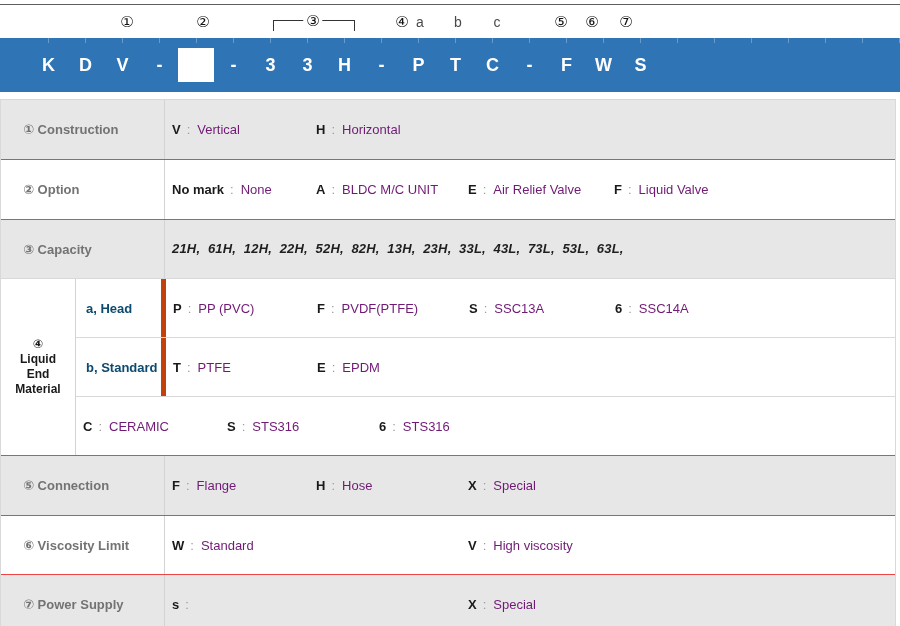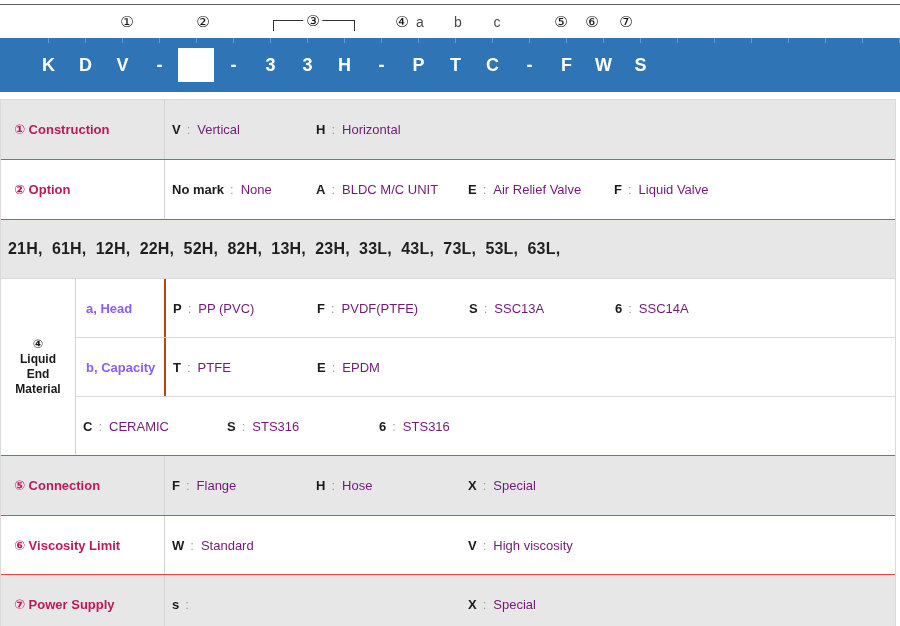--- a/index.html
+++ b/index.html
@@ -34,49 +34,49 @@
   
   .tbl{
     position:absolute;left:0;top:99px;width:894px;
     border:1px solid #d9d9d9;background:#fff;
   }
   .row{display:flex;border-top:1px solid #ef4444;}
   .row:first-child{border-top:none;}
   .row.gray{background:#e7e7e7;}
   .lbl{
     width:164px;flex:0 0 164px;border-right:1px solid #d3d3d3;
-    display:flex;align-items:center;padding-left:13px;box-sizing:border-box;
-    font-size:13px;font-weight:600;color:#be185d;
+    display:flex;align-items:center;padding-left:22px;box-sizing:border-box;
+    font-size:13px;font-weight:600;color:#737373;
   }
   .opts{
     flex:1;display:grid;grid-template-columns:144px 152px 146px 1fr;
     align-items:center;padding-left:7px;
   }
   .h59{height:59px;}.h58{height:58px;}
   .cell{display:flex;align-items:baseline;font-size:13px;white-space:nowrap;}
   .cell .code{font-weight:700;color:#1a1a1a;}
   .cell .colon{color:#9b9b9b;margin:0 7px 0 6px;}
   .cell .val{font-weight:400;color:#701a75;}
   .col3{grid-column:3;}
   .cap{display:flex;flex-direction:column;justify-content:center;padding-left:7px;flex:1;}
-  .cap span{white-space:pre;font-size:16px;font-weight:600;color:#1f1f1f;line-height:18px;letter-spacing:.2px;}
+  .cap span{white-space:pre;font-size:13px;font-weight:600;color:#1f1f1f;line-height:18px;letter-spacing:.2px;font-style:italic;}
   
   .liquid{display:flex;border-top:1px solid #d9d9d9;}
   .liq-first{
     width:74px;flex:0 0 74px;border-right:1px solid #d3d3d3;
     display:flex;flex-direction:column;align-items:center;justify-content:center;
     font-size:12px;font-weight:600;line-height:15px;text-align:center;color:#1a1a1a;
   }
   .liq-right{flex:1;display:flex;flex-direction:column;}
   .subrow{display:flex;height:58px;border-top:1px solid #d9d9d9;}
   .subrow:first-child{border-top:none;}
   .sublbl{
-    width:90px;flex:0 0 90px;border-right:2px solid #c2410c;
+    width:90px;flex:0 0 90px;border-right:5px solid #c2410c;
     display:flex;align-items:center;padding-left:10px;box-sizing:border-box;
-    font-size:13px;font-weight:600;color:#8b5cf6;white-space:nowrap;
+    font-size:13px;font-weight:600;color:#0c4a6e;white-space:nowrap;
   }
 </style>
 </head>
 <body>
 
 <div class="page">
 
   <div class="top-rule"></div>
 
   <div class="ruler">
@@ -151,20 +151,21 @@
         </div>
         <div class="cell">
           <span class="code">F</span>
           <span class="colon">:</span>
           <span class="val">Liquid Valve</span>
         </div>
       </div>
     </div>
 
     <div class="row gray h58">
+      <div class="lbl">③ Capacity</div>
       <div class="cap">
         <span>21H,  61H,  12H,  22H,  52H,  82H,  13H,  23H,  33L,  43L,  73L,  53L,  63L,</span>
       </div>
     </div>
 
     <div class="liquid">
       <div class="liq-first">
         <span>④</span>
         <span>Liquid</span>
         <span>End</span>
@@ -192,21 +193,21 @@
             </div>
             <div class="cell">
               <span class="code">6</span>
               <span class="colon">:</span>
               <span class="val">SSC14A</span>
             </div>
           </div>
         </div>
 
         <div class="subrow">
-          <div class="sublbl">b, Capacity</div>
+          <div class="sublbl">b, Standard</div>
           <div class="opts">
             <div class="cell">
               <span class="code">T</span>
               <span class="colon">:</span>
               <span class="val">PTFE</span>
             </div>
             <div class="cell">
               <span class="code">E</span>
               <span class="colon">:</span>
               <span class="val">EPDM</span>

